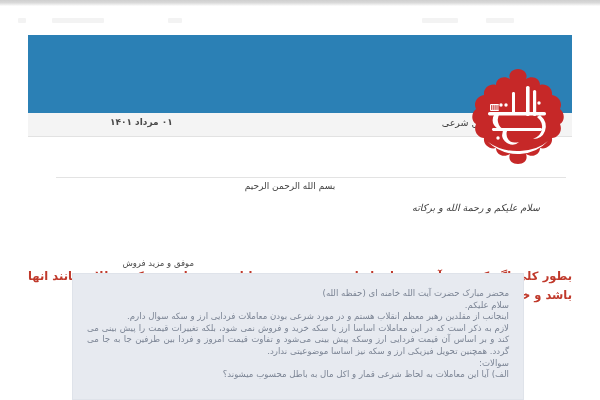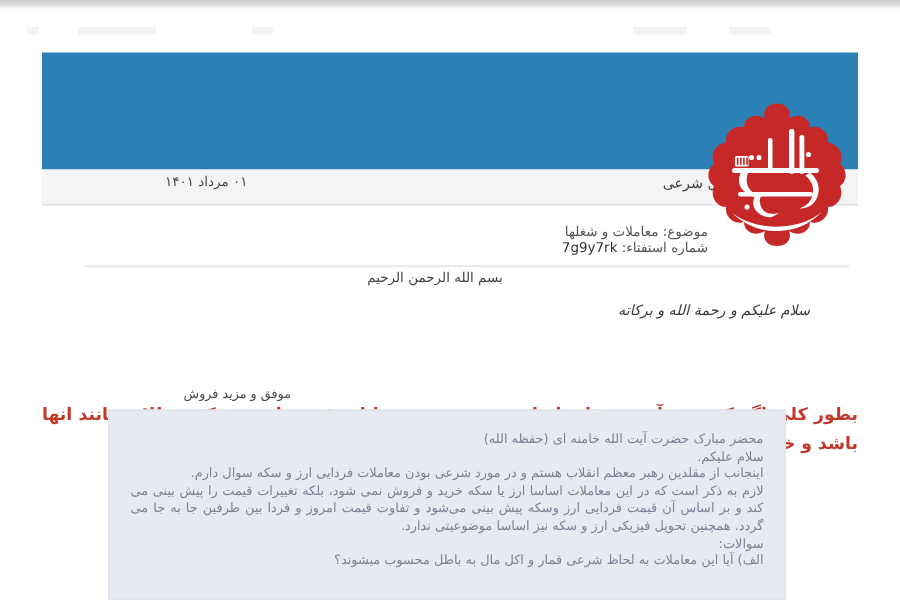--- a/index.html
+++ b/index.html
@@ -86,20 +86,21 @@
     white-space: nowrap;
   }
   #doc-date {
     position: absolute;
     left: 82px;
     top: 4px;
     font-size: 9px;
     color: #4a4a4a;
     direction: rtl;
     white-space: nowrap;
+    font-weight: bold;
   }
 
   
   #meta {
     position: absolute;
     top: 108px;
     left: 28px;
     width: 544px;
     direction: rtl;
     text-align: right;
@@ -298,31 +299,20 @@
         <path d="M20 76 q14 10 32 9 q18 -1 28 -10 q-11 12 -28 13 q-18 1 -32 -12 Z"></path>
       </g>
     </svg>
   </div>
 
   <div id="titlebar">
     <div id="doc-title">سوال شرعی</div>
     <div id="doc-date">۰۱ مرداد ۱۴۰۱</div>
   </div>
 
-  <div id="meta">
-    <div class="meta-row faded">&nbsp;</div>
-    <div class="meta-row">
-      <span>موضوع:</span>
-      <span>معاملات و شغلها</span>
-    </div>
-    <div class="meta-row">
-      <span>شماره استفتاء:</span>
-      <span class="meta-code">7g9y7rk</span>
-    </div>
-  </div>
 
   <div id="meta-rule"></div>
 
   <div id="bismillah">بسم الله الرحمن الرحیم</div>
 
   <div id="salutation">سلام علیکم و رحمة الله و برکاته</div>
 
   <div id="answer">بطور کلی اگر کسب درآمد صرفا براساس پیش بینی نوسانات قیمت ارز و سکه و طلا و مانند انها باشد و خرید و فروش ارز و یا چیزهای دیگر صورت نگیرد، مشروع نیست.</div>
 
   <div id="closing">موفق و مزید فروش</div>

